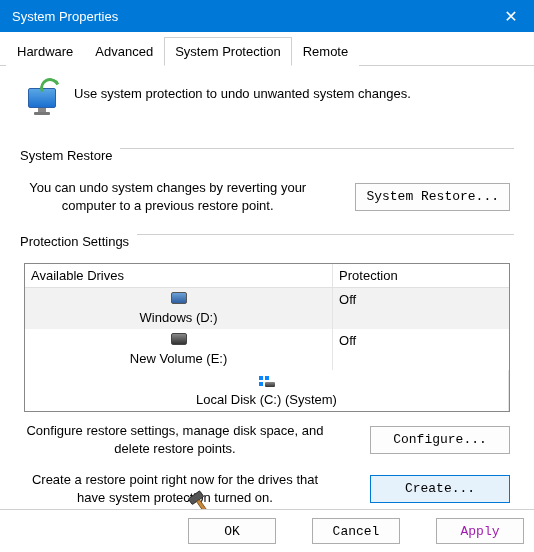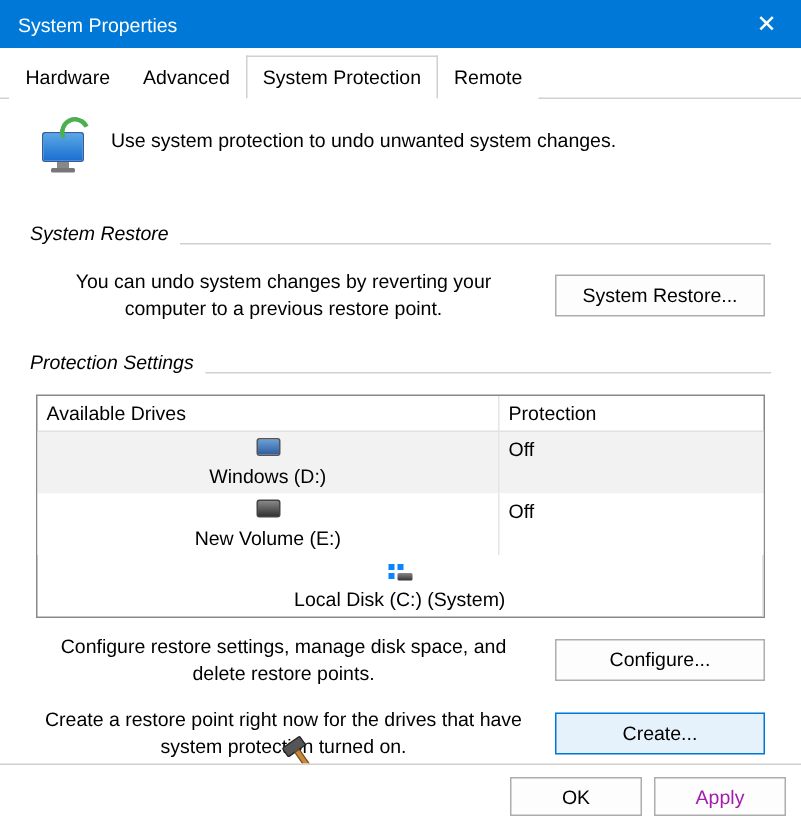--- a/index.html
+++ b/index.html
@@ -100,44 +100,44 @@
     border-bottom-color: transparent;
     border-radius: 50%;
     transform: rotate(20deg);
   }
   .intro-text { font-size: 13px; padding-top: 6px; }
   .groupbox {
     margin-bottom: 16px;
   }
   .gb-header {
     display: flex;
-    align-items: flex-end;
+    align-items: flex-start;
     gap: 8px;
     margin-bottom: 6px;
-    font-style: italic;
   }
   .gb-label { font-size: 13px; white-space: nowrap; }
   .gb-line { flex: 1; height: 1px; background: #d0d0d0; }
   .gb-body { padding: 4px 4px 4px 4px; }
   .row {
     display: flex;
     align-items: center;
     gap: 16px;
     margin-top: 6px;
   }
   .row .desc { flex: 1; font-size: 13px; line-height: 1.35; text-align: center; }
   .btn {
     min-width: 140px;
     height: 28px;
     background: #fdfdfd;
     border: 1px solid #adadad;
-    font-family: Liberation Sans, sans-serif;
+    font-family: Liberation Mono, monospace;
     font-size: 13px;
     cursor: pointer;
     padding: 0 10px;
+    margin-left: 28px;
   }
   .btn.highlight {
     border: 1px solid #0078d7;
     background: #e5f1fb;
   }
   .btn.disabled {
     color: #a21caf;
     cursor: default;
     text-align: center;
   }
@@ -314,14 +314,15 @@
   <svg viewBox="0 0 32 32">
       <g transform="rotate(-35 16 16)">
         <rect x="8" y="6" width="16" height="8" rx="1" fill="#555" stroke="#222"></rect>
         <rect x="14" y="14" width="4" height="14" rx="1" fill="#c88a3a" stroke="#7a5020"></rect>
       </g>
     </svg>
 </div>
 
 <div class="footer">
   <button class="btn">OK</button>
+  <button class="btn">Cancel</button>
   <button class="btn disabled">Apply</button>
 </div>
 
 </body></html>

